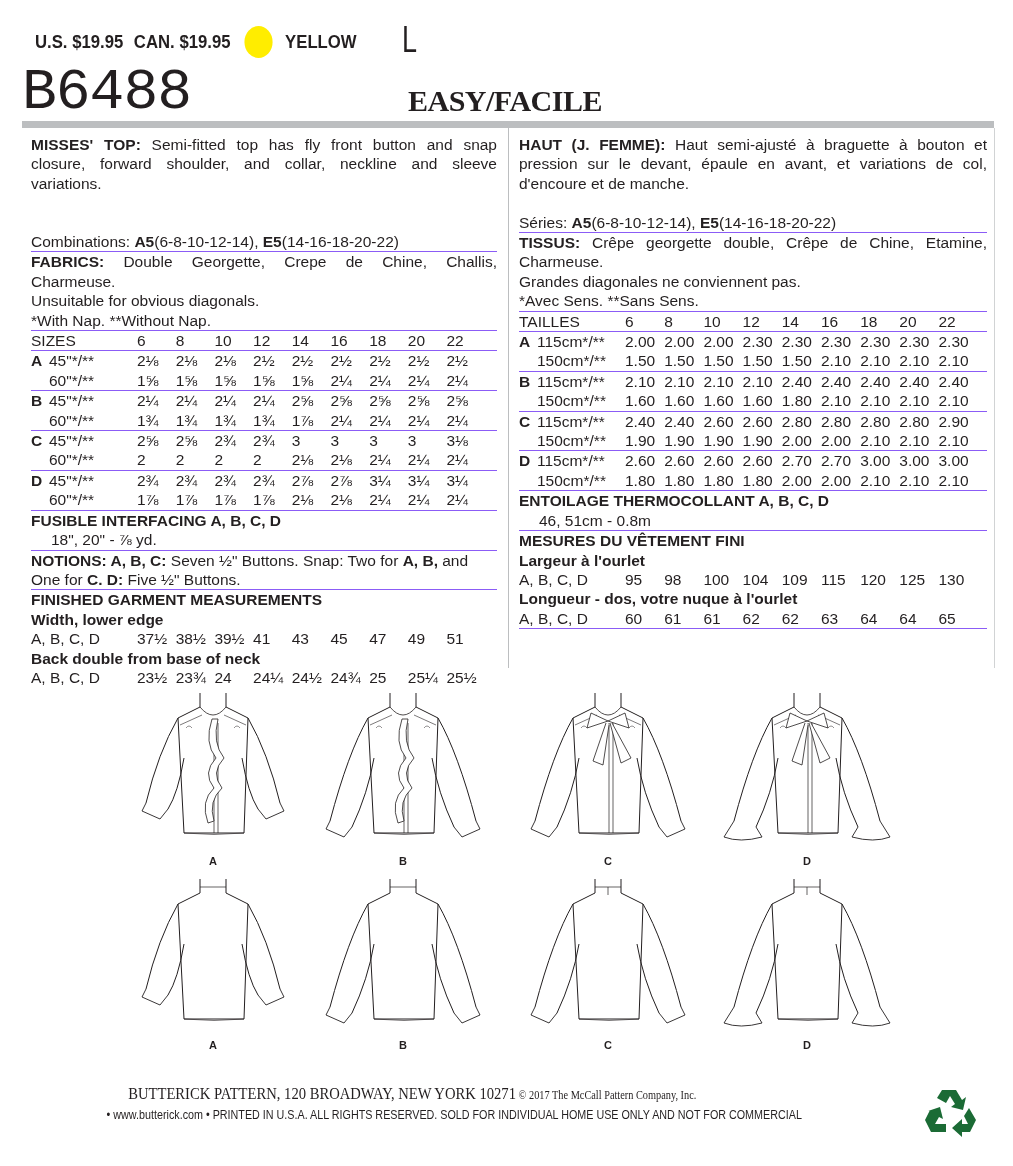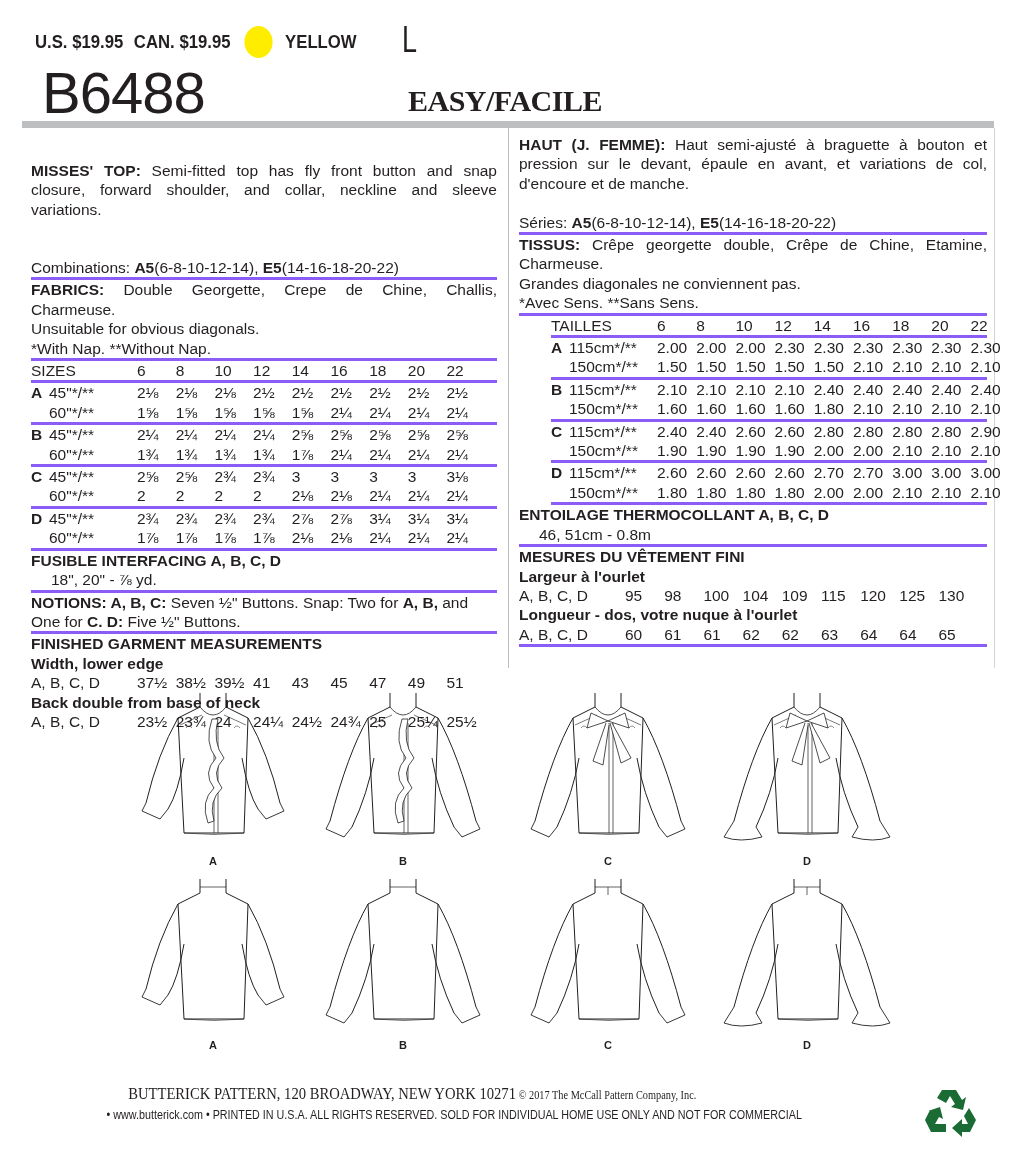--- a/index.html
+++ b/index.html
@@ -4,40 +4,40 @@
 <style>
   * { box-sizing: border-box; margin: 0; padding: 0; }
   html, body { width: 1013px; height: 1166px; background: #ffffff; overflow: hidden; }
   body { position: relative; font-family: "Liberation Sans", sans-serif; color: #231f20; }
 
   .price-line { position: absolute; left: 35px; top: 24px; height: 36px; display: flex; align-items: center; font-family: "Liberation Sans Narrow", "Liberation Sans", sans-serif; font-weight: bold; font-size: 19px; letter-spacing: 0px; transform: scaleX(0.88); transform-origin: left center; }
   .price-line span { margin-right: 12px; }
   .color-dot { display: inline-block; width: 32px; height: 32px; border-radius: 50%; background: #ffed00; margin: 0 14px 0 4px; }
   .size-letter { position: absolute; left: 402px; top: 22px; font-size: 36px; font-family: "Liberation Sans", sans-serif; font-weight: normal; transform: scaleX(0.75); transform-origin: left top; line-height: 1; }
 
-  .pattern-no { position: absolute; left: 22px; top: 64px; font-family: Liberation Sans, sans-serif; font-size: 58px; line-height: 1; letter-spacing: -1px; margin-left: 20px; }
+  .pattern-no { position: absolute; left: 22px; top: 64px; font-family: Liberation Mono, monospace; font-size: 58px; line-height: 1; letter-spacing: -1px; }
   .difficulty { position: absolute; left: 408px; top: 86px; font-family: "Liberation Serif", serif; font-weight: bold; font-size: 30px; line-height: 1; letter-spacing: -0.5px; }
 
   .top-bar { position: absolute; left: 22px; top: 121px; width: 972px; height: 7px; background: #bcbec0; }
   .col-divider { position: absolute; left: 508px; top: 128px; width: 1px; height: 540px; background: #bcbec0; }
   .right-edge { position: absolute; left: 994px; top: 128px; width: 1px; height: 540px; background: #d1d3d4; }
 
   .col { position: absolute; top: 135px; font-size: 15.5px; line-height: 19.4px; }
-  .col.en { left: 31px; width: 466px; margin-top: 26px; }
+  .col.en { left: 31px; width: 466px; }
   .col.fr { left: 519px; width: 468px; }
   .col p { margin: 0; }
   .justify { text-align: justify; text-align-last: left; }
   .just-full { text-align: justify; text-align-last: justify; }
   b { font-weight: bold; }
-  .rule { border-bottom: 3px solid #8b5cf6; }
+  .rule { border-bottom: 1px solid #8b5cf6; }
   .gap { height: 38.8px; }
 
   .grid { display: grid; }
   .en .grid { grid-template-columns: 18px 88px repeat(9, 38.7px); }
-  .fr .grid { grid-template-columns: 18px 88px repeat(9, 39.2px); margin-left: 32px; }
+  .fr .grid { grid-template-columns: 18px 88px repeat(9, 39.2px); }
   .grid > div { white-space: nowrap; }
   .grid .letter { font-weight: bold; }
   .meas-grid { display: grid; }
   .en .meas-grid { grid-template-columns: 106px repeat(9, 38.7px); }
   .fr .meas-grid { grid-template-columns: 106px repeat(9, 39.2px); }
   .indent { padding-left: 20px; }
 
   .illus { position: absolute; }
   .illus svg { display: block; }
   .illus-label { position: absolute; font-weight: bold; font-size: 11px; width: 20px; text-align: center; }

